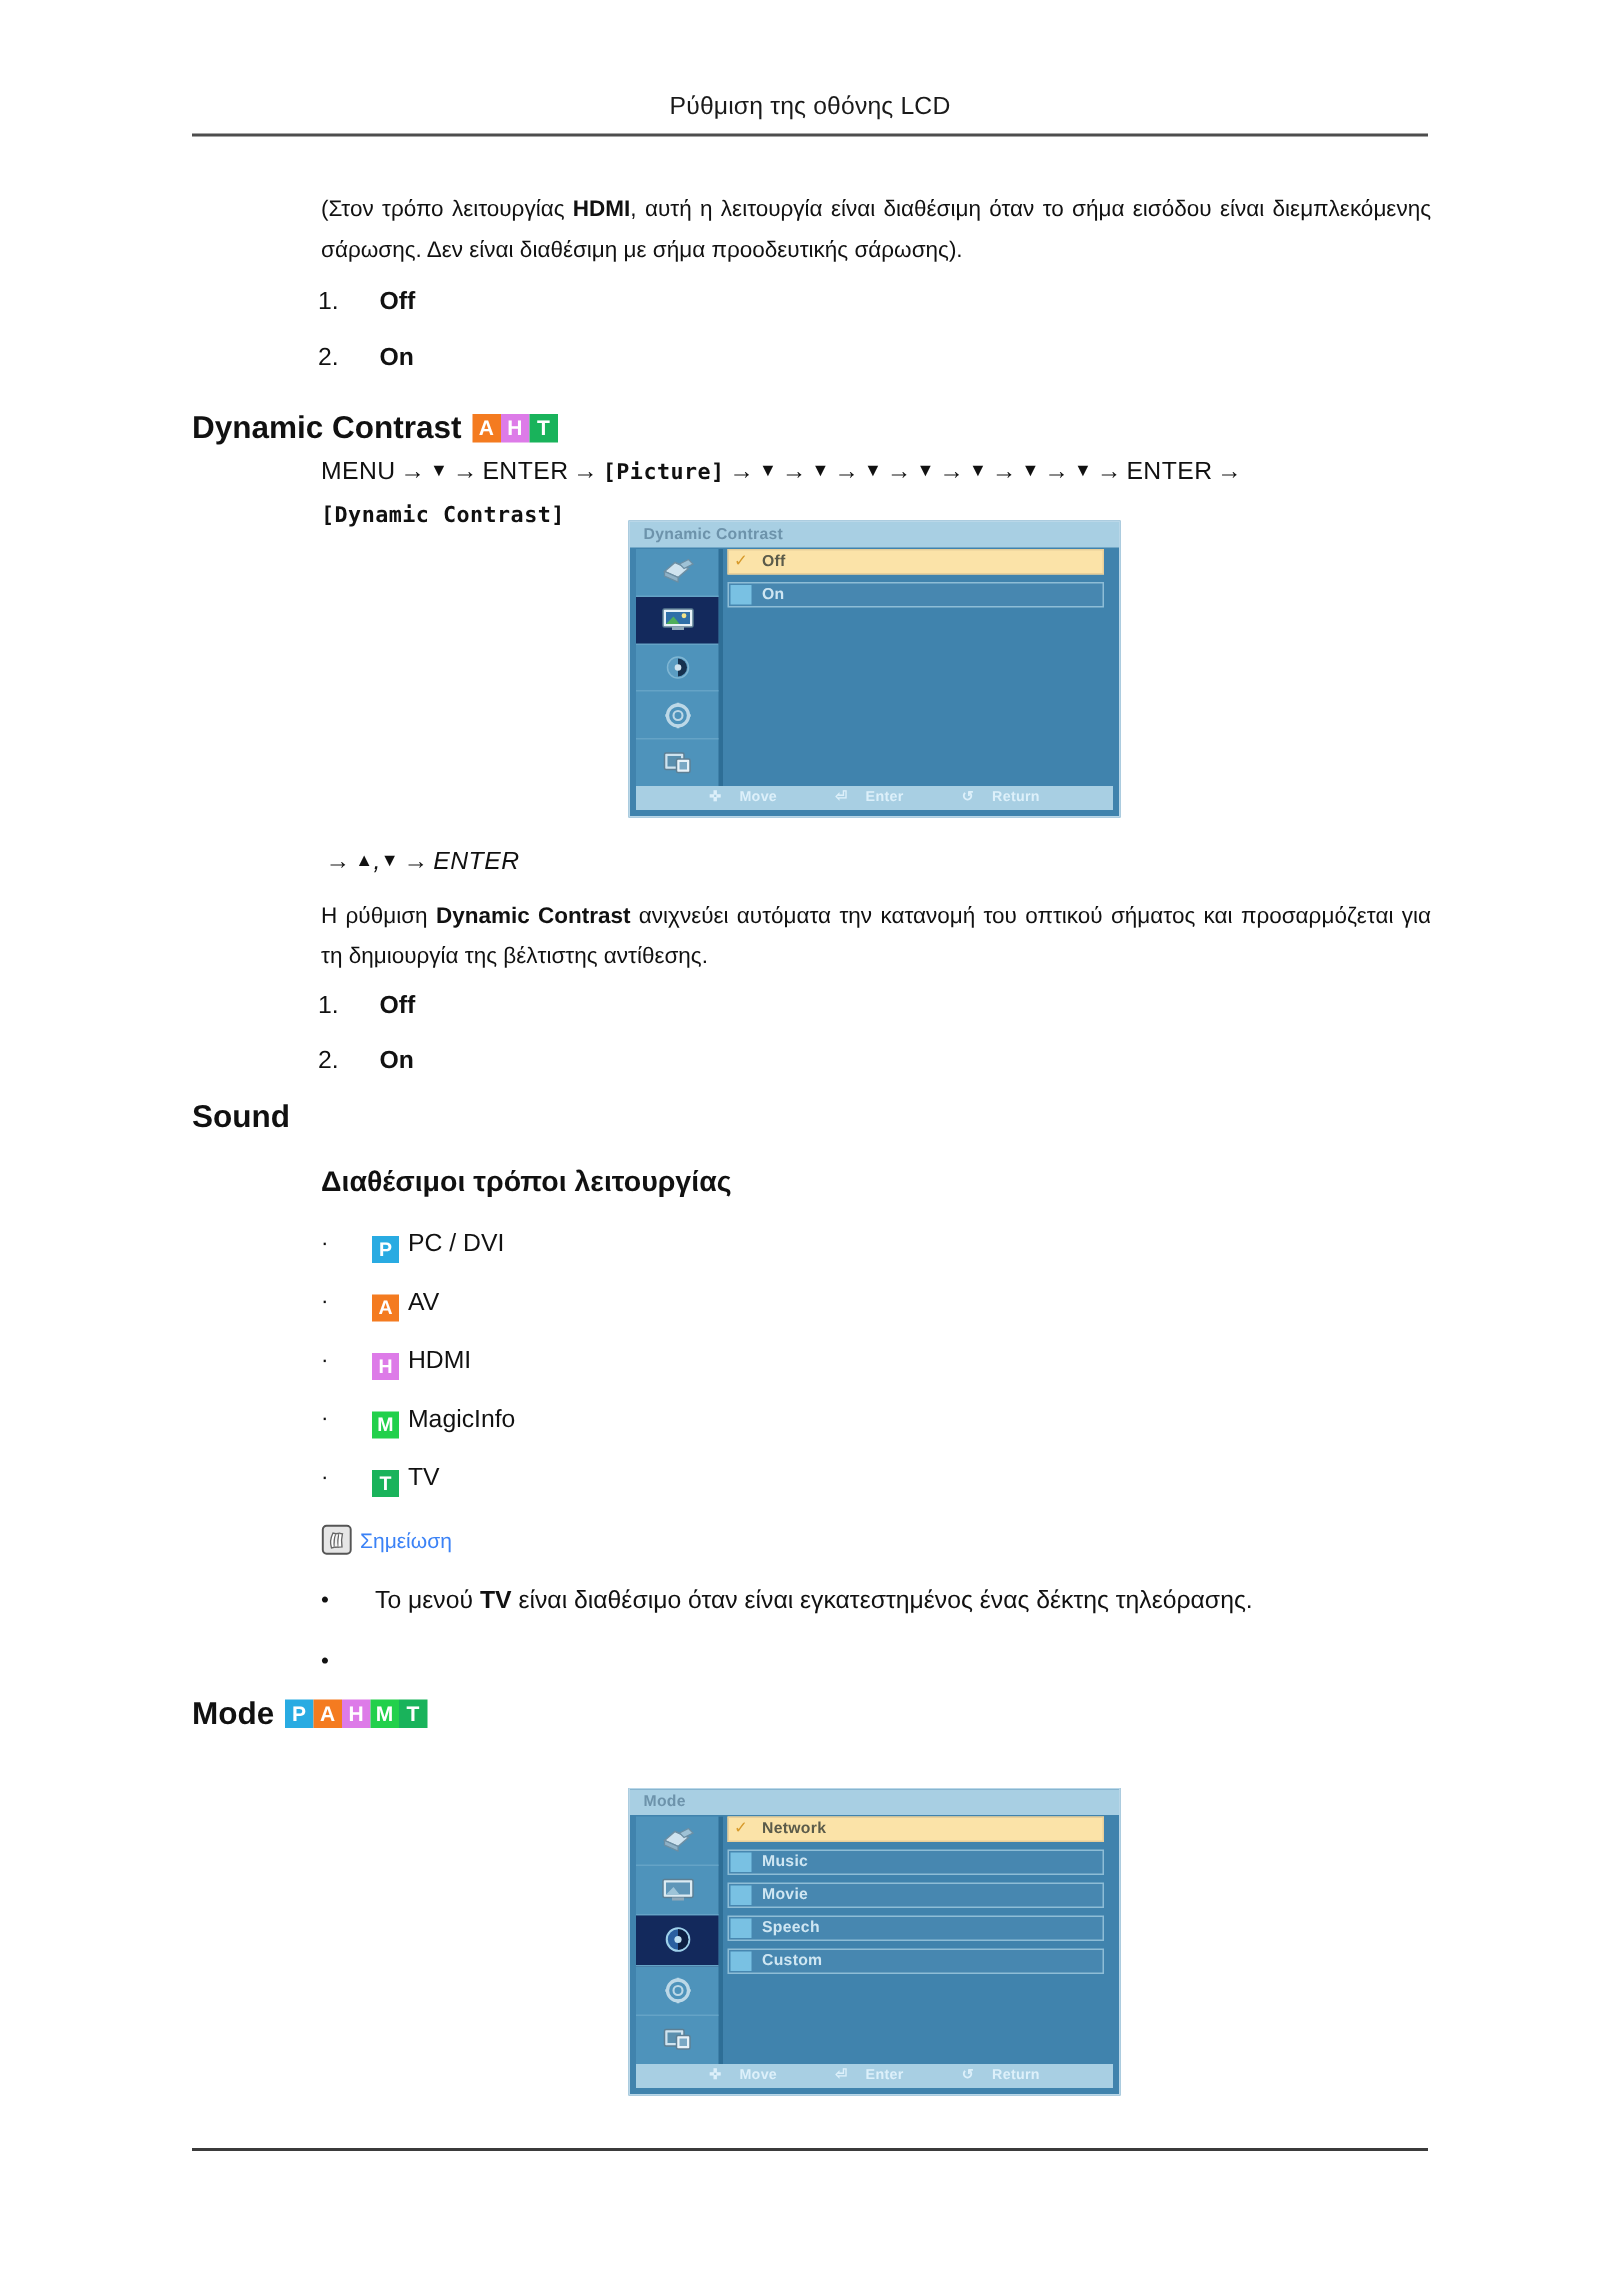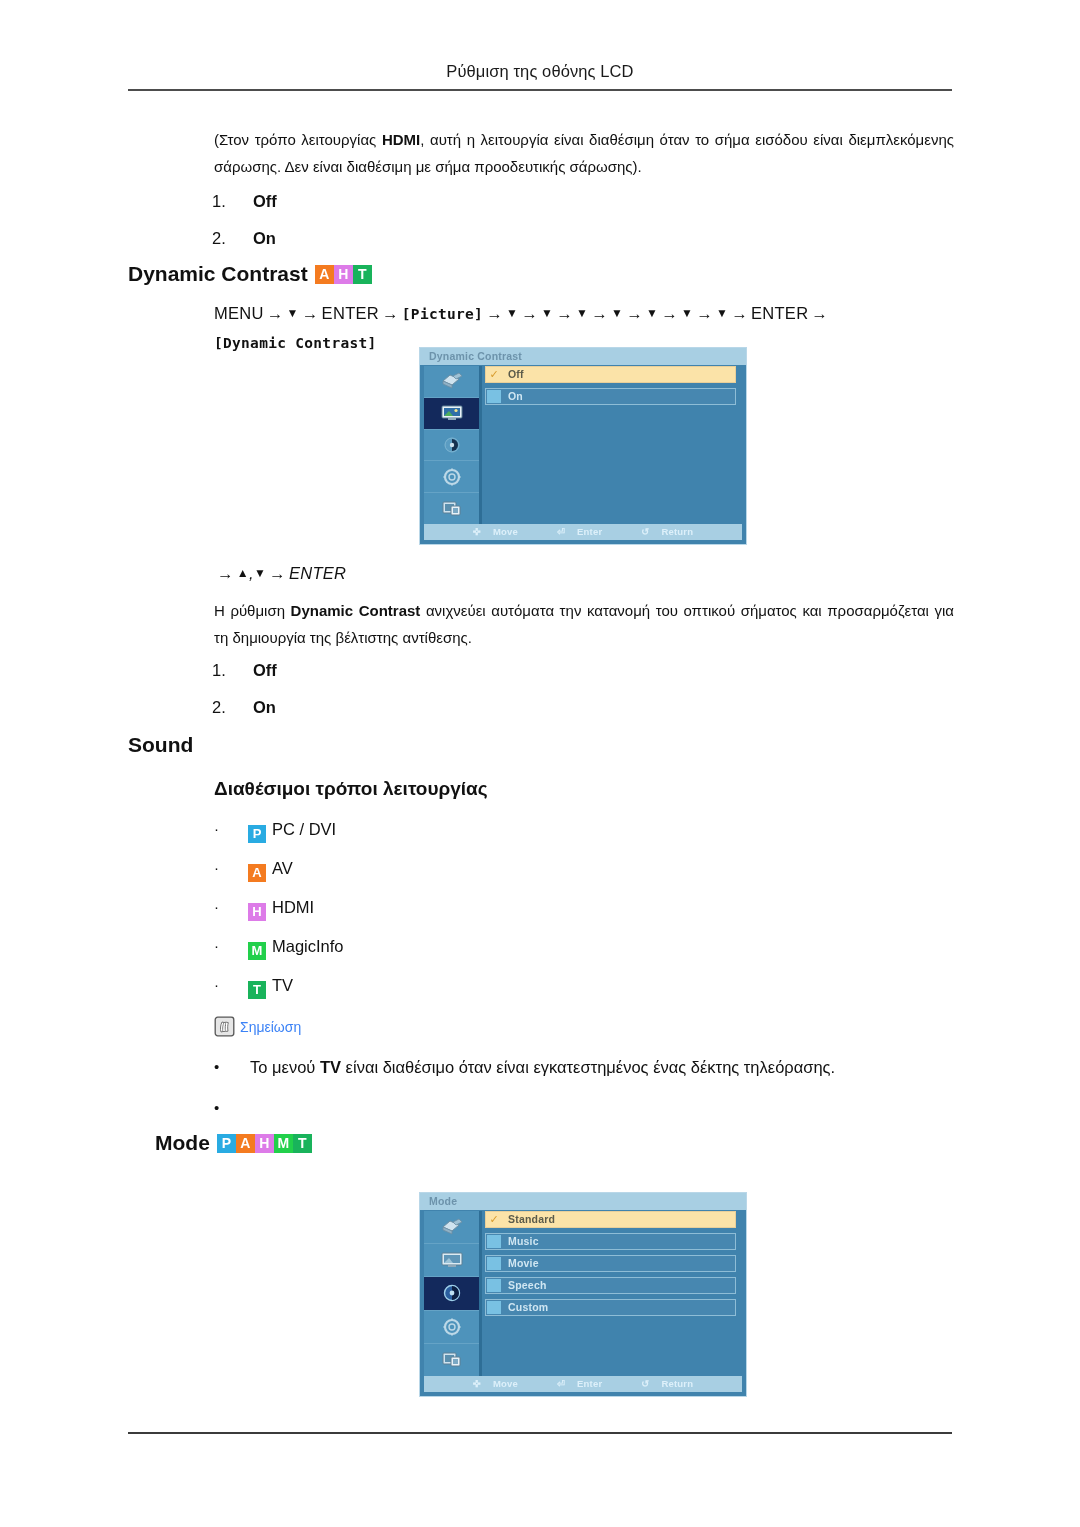--- a/index.html
+++ b/index.html
@@ -88,23 +88,23 @@
   .list-b { left: 212px; top: 659px; }
 
   
   .h-section {
     position: absolute;
     font-size: 21px;
     font-weight: bold;
     color: #111;
     white-space: nowrap;
   }
-  .h-dyncon { left: 128px; top: 262px; }
+  .h-dyncon { left: 128px; top: 274px; }
   .h-sound  { left: 128px; top: 733px; }
-  .h-mode   { left: 128px; top: 1131px; margin-left: 27px; }
+  .h-mode   { left: 128px; top: 1131px; }
 
   .h-sub {
     position: absolute;
     left: 214px;
     top: 778px;
     font-size: 19px;
     font-weight: bold;
     color: #111;
     white-space: nowrap;
   }
@@ -518,21 +518,21 @@
           <rect x="4" y="4" width="13" height="11" rx="1" fill="#cfe3ef" stroke="#5d7f94" stroke-width="1"></rect>
           <rect x="6" y="6" width="9" height="7" fill="#5a8fae"></rect>
           <rect x="12" y="8" width="9" height="9" rx="1" fill="#e8f2f8" stroke="#5d7f94" stroke-width="1"></rect>
           <rect x="14" y="10" width="5" height="5" fill="#7aa8c4"></rect>
         </svg>
       </div>
     </div>
     <div class="osd-body" style="width:251px;">
       <div class="osd-item sel">
         <span class="chip">✓</span>
-        <span class="lbl">Standard</span>
+        <span class="lbl">Network</span>
       </div>
       <div class="osd-item">
         <span class="chip"></span>
         <span class="lbl">Music</span>
       </div>
       <div class="osd-item">
         <span class="chip"></span>
         <span class="lbl">Movie</span>
       </div>
       <div class="osd-item">

